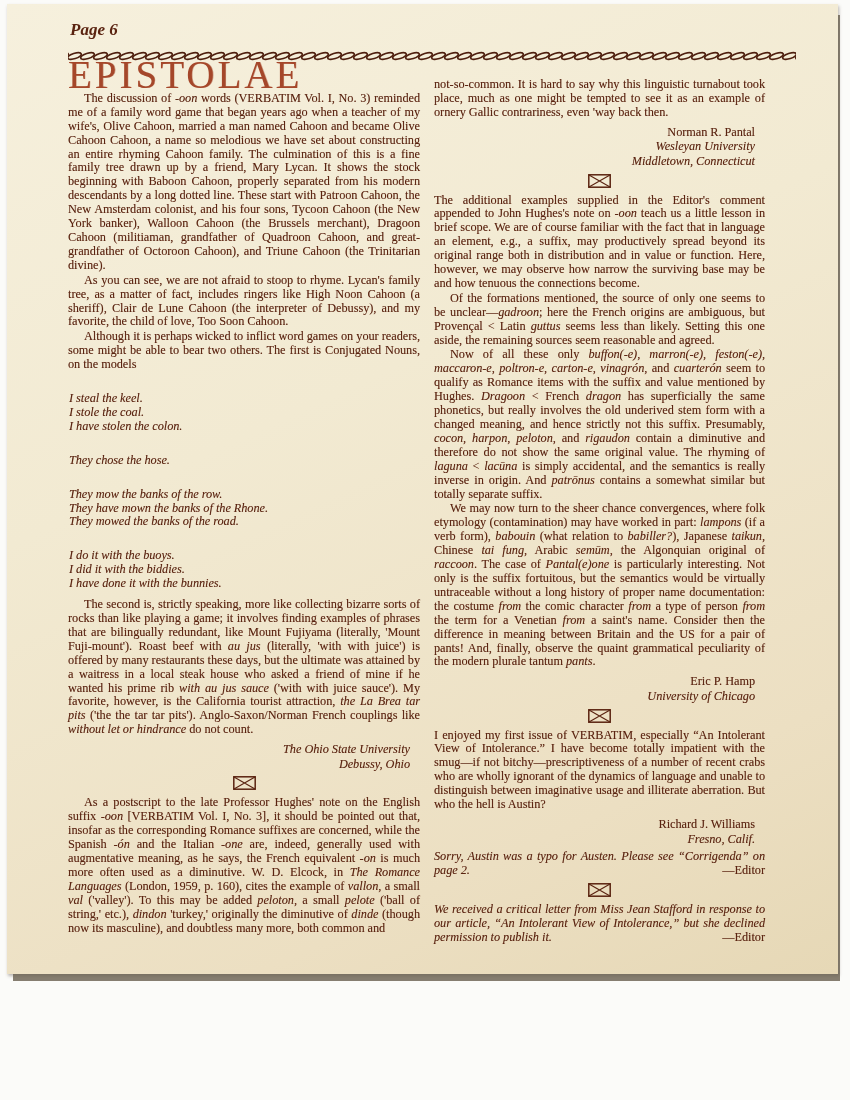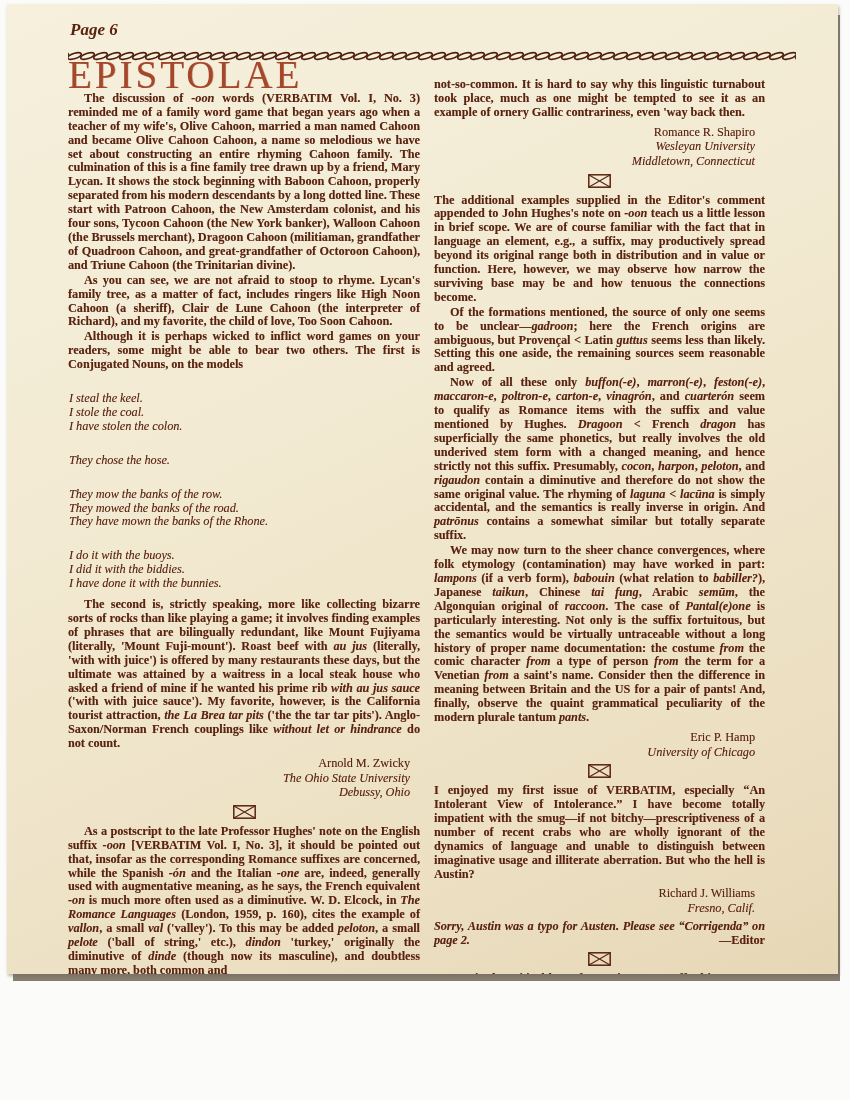--- a/index.html
+++ b/index.html
@@ -22,21 +22,21 @@
     font-size:39px;font-weight:normal;letter-spacing:3px;
     color:#a5472a;margin:2px 0 10px 0;
     text-shadow:0.6px 0 0 rgba(165,71,42,0.45);
     font-family:"Liberation Serif","DejaVu Serif",serif;
   }
   .columns{display:flex;gap:14px;align-items:flex-start;}
   .col{font-size:12.2px;line-height:13.9px;text-align:justify;
        text-shadow:0.25px 0.25px 0 rgba(90,35,16,0.35);}
   .col-left{width:352px;flex:none;}
   .col-right{width:331px;flex:none;padding-top:12px;}
-  p{margin:0 0 1px 0;font-weight:bold;}
+  p{margin:0 0 1px 0;}
   p.indent{text-indent:16px;}
   i, .it{font-style:italic;}
   .verse{margin:20px 0 7px 1px;font-style:italic;}
   .verse-line{line-height:13.9px;}
   .sig{margin:5px 10px 4px 0;text-align:right;line-height:14.6px;}
   .sig-name{font-style:normal;}
   .sig-affil{font-style:italic;}
   .divider{text-align:center;margin:5px 0 6px 0;line-height:0;}
   .editor-note{position:relative;font-style:italic;margin-top:3px;}
   .editor-attr{position:absolute;right:0;bottom:0;font-style:normal;}
@@ -63,66 +63,65 @@
     </svg>
   </div>
 
   <div class="columns">
 
     <div class="col col-left">
 
       <h1 class="section-title">EPISTOLAE</h1>
 
       <p class="indent">The discussion of <i>-oon</i> words (VERBATIM Vol. I, No. 3) reminded me of a family word game that began years ago when a teacher of my wife's, Olive Cahoon, married a man named Cahoon and became Olive Cahoon Cahoon, a name so melodious we have set about constructing an entire rhyming Cahoon family. The culmination of this is a fine family tree drawn up by a friend, Mary Lycan. It shows the stock beginning with Baboon Cahoon, properly separated from his modern descendants by a long dotted line. These start with Patroon Cahoon, the New Amsterdam colonist, and his four sons, Tycoon Cahoon (the New York banker), Walloon Cahoon (the Brussels merchant), Dragoon Cahoon (militiaman, grandfather of Quadroon Cahoon, and great-grandfather of Octoroon Cahoon), and Triune Cahoon (the Trinitarian divine).</p>
-      <p class="indent">As you can see, we are not afraid to stoop to rhyme. Lycan's family tree, as a matter of fact, includes ringers like High Noon Cahoon (a sheriff), Clair de Lune Cahoon (the interpreter of Richard), and my favorite, the child of love, Too Soon Cahoon.</p>
+      <p class="indent">As you can see, we are not afraid to stoop to rhyme. Lycan's family tree, as a matter of fact, includes ringers like High Noon Cahoon (a sheriff), Clair de Lune Cahoon (the interpreter of Debussy), and my favorite, the child of love, Too Soon Cahoon.</p>
       <p class="indent">Although it is perhaps wicked to inflict word games on your readers, some might be able to bear two others. The first is Conjugated Nouns, on the models</p>
 
       <div class="verse">
         <div class="verse-line">I steal the keel.</div>
         <div class="verse-line">I stole the coal.</div>
         <div class="verse-line">I have stolen the colon.</div>
       </div>
       <div class="verse">
         <div class="verse-line">They chose the hose.</div>
       </div>
       <div class="verse">
         <div class="verse-line">They mow the banks of the row.</div>
+        <div class="verse-line">They have mown the banks of the Rhone.</div>
         <div class="verse-line">They mowed the banks of the road.</div>
-        <div class="verse-line">They have mown the banks of the Rhone.</div>
       </div>
       <div class="verse">
         <div class="verse-line">I do it with the buoys.</div>
         <div class="verse-line">I did it with the biddies.</div>
         <div class="verse-line">I have done it with the bunnies.</div>
       </div>
 
       <p class="indent">The second is, strictly speaking, more like collecting bizarre sorts of rocks than like playing a game; it involves finding examples of phrases that are bilingually redundant, like Mount Fujiyama (literally, 'Mount Fuji-mount'). Roast beef with <i>au jus</i> (literally, 'with with juice') is offered by many restaurants these days, but the ultimate was attained by a waitress in a local steak house who asked a friend of mine if he wanted his prime rib <i>with au jus sauce</i> ('with with juice sauce'). My favorite, however, is the California tourist attraction, <i>the La Brea tar pits</i> ('the the tar tar pits'). Anglo-Saxon/Norman French couplings like <i>without let or hindrance</i> do not count.</p>
 
       <div class="sig">
-        <div class="sig-name">Arnold M. Zwicky</div>
         <div class="sig-affil">The Ohio State University</div>
         <div class="sig-affil">Debussy, Ohio</div>
       </div>
 
       <div class="divider">
         <svg width="23" height="14" viewBox="0 0 23 14">
           <rect x="0.8" y="0.8" width="21.4" height="12.4" fill="none" stroke="#5a2310" stroke-width="1.5"></rect>
           <path d="M1 1 L22 13 M22 1 L1 13" stroke="#5a2310" stroke-width="1.1" fill="none"></path>
         </svg>
       </div>
 
       <p class="indent">As a postscript to the late Professor Hughes' note on the English suffix <i>-oon</i> [VERBATIM Vol. I, No. 3], it should be pointed out that, insofar as the corresponding Romance suffixes are concerned, while the Spanish <i>-ón</i> and the Italian <i>-one</i> are, indeed, generally used with augmentative meaning, as he says, the French equivalent <i>-on</i> is much more often used as a diminutive. W. D. Elcock, in <i>The Romance Languages</i> (London, 1959, p. 160), cites the example of <i>vallon</i>, a small <i>val</i> ('valley'). To this may be added <i>peloton</i>, a small <i>pelote</i> ('ball of string,' etc.), <i>dindon</i> 'turkey,' originally the diminutive of <i>dinde</i> (though now its masculine), and doubtless many more, both common and</p>
     </div>
 
     <div class="col col-right">
 
       <p>not-so-common. It is hard to say why this linguistic turnabout took place, much as one might be tempted to see it as an example of ornery Gallic contrariness, even 'way back then.</p>
 
       <div class="sig">
-        <div class="sig-name">Romance R. Shapiro</div>
+        <div class="sig-name">Norman R. Pantal</div>
         <div class="sig-affil">Wesleyan University</div>
         <div class="sig-affil">Middletown, Connecticut</div>
       </div>
 
       <div class="divider">
         <svg width="23" height="14" viewBox="0 0 23 14">
           <rect x="0.8" y="0.8" width="21.4" height="12.4" fill="none" stroke="#5a2310" stroke-width="1.5"></rect>
           <path d="M1 1 L22 13 M22 1 L1 13" stroke="#5a2310" stroke-width="1.1" fill="none"></path>
         </svg>
       </div>

